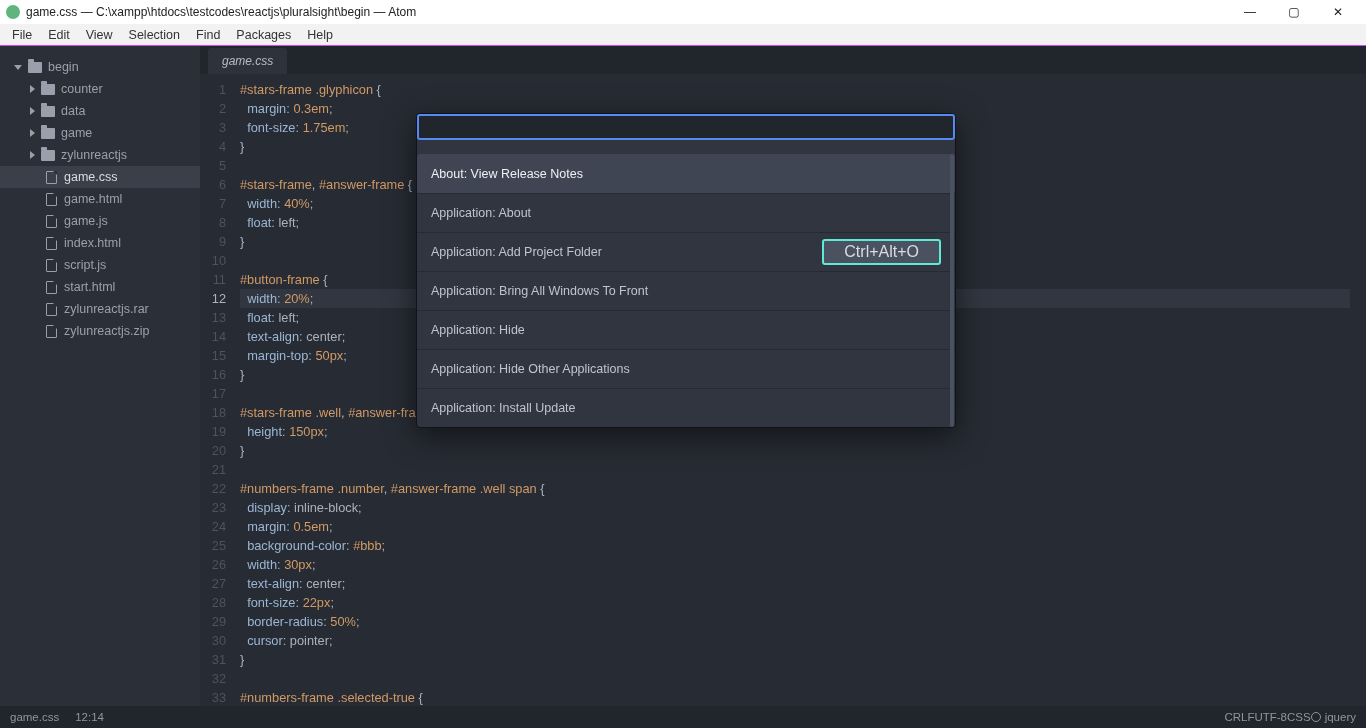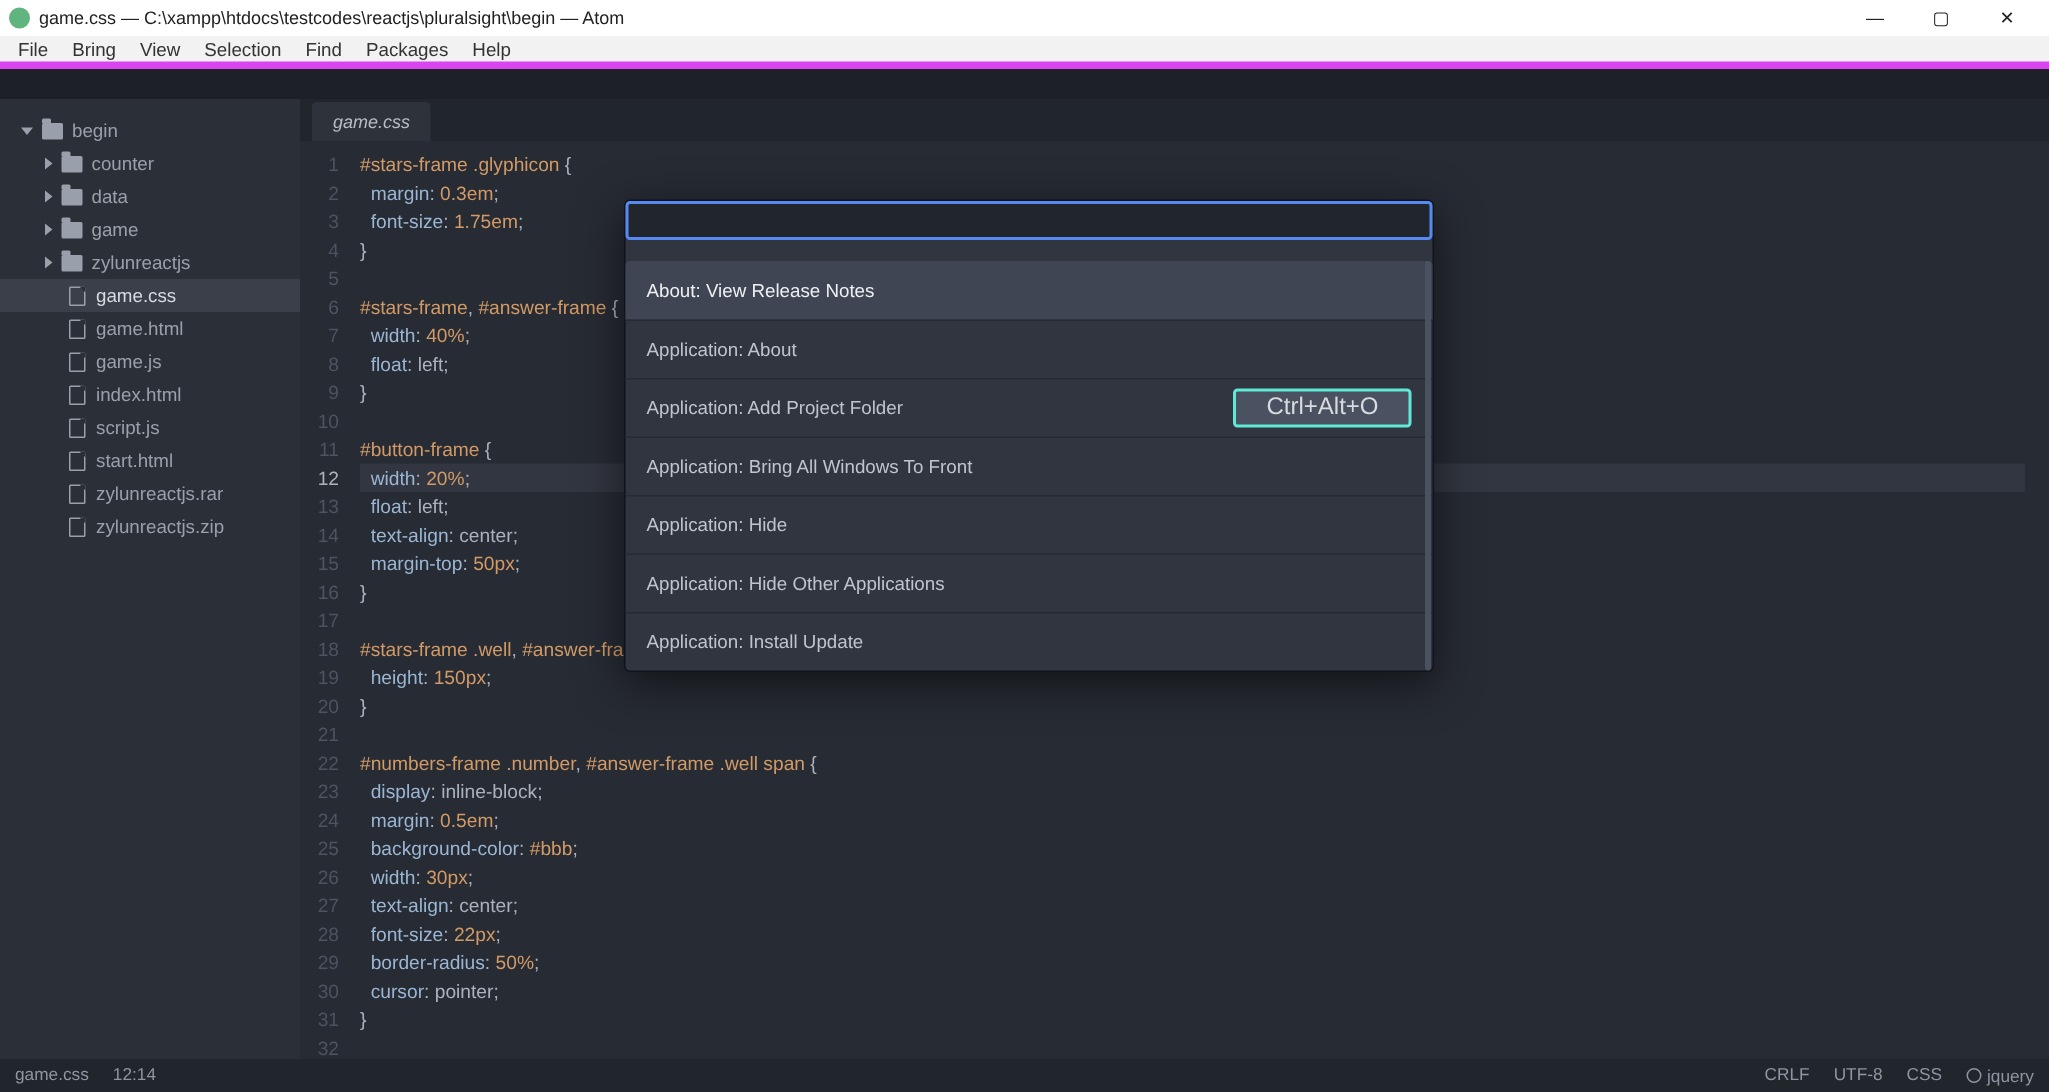--- a/index.html
+++ b/index.html
@@ -4,24 +4,24 @@
 <style>
   * { margin: 0; padding: 0; box-sizing: border-box; font-family: "Segoe UI", Arial, sans-serif; }
   html, body { width: 1366px; height: 728px; overflow: hidden; background: #1d2127; }
   
   .titlebar { height: 24px; background: #ffffff; display: flex; align-items: center; padding: 0 6px; font-size: 12px; color: #222; }
   .titlebar .atom-icon { width: 14px; height: 14px; border-radius: 50%; background: #5fb57d; margin-right: 6px; flex: none; }
   .titlebar .title { flex: none; text-align: center; }
   .titlebar .spacer { flex: 1; }
   .titlebar .winbtn { width: 44px; height: 24px; display: flex; align-items: center; justify-content: center; font-size: 12px; color: #222; }
   
-  .menubar { height: 22px; background: #f2f2f2; border-bottom: 5px solid #d946ef; display: flex; align-items: center; padding: 0 4px; }
+  .menubar { height: 22px; background: #f2f2f2; border-bottom: 1px solid #d946ef; display: flex; align-items: center; padding: 0 4px; }
   .menubar .item { padding: 0 8px; font-size: 12.5px; color: #333; line-height: 22px; }
   
-  .workspace { position: relative; display: flex; height: calc(728px - 24px - 22px - 22px); background: #6d28d9; margin-top: 20px; }
+  .workspace { position: relative; display: flex; height: calc(728px - 24px - 22px - 22px); background: #6d28d9; }
   
   .tree { width: 200px; background: #2b2f38; color: #9aa0ab; font-size: 12.5px; padding-top: 10px; overflow: hidden; }
   .tree .row { display: flex; align-items: center; height: 22px; padding-left: 14px; white-space: nowrap; }
   .tree .row.depth1 { padding-left: 30px; }
   .tree .row.depth2 { padding-left: 46px; }
   .tree .row.sel { background: #3a3f4a; color: #d8dbe0; }
   .tree .chev { display: inline-block; width: 0; height: 0; border-style: solid; border-width: 4px 0 4px 5px; border-color: transparent transparent transparent #9aa0ab; margin-right: 6px; }
   .tree .chev.open { border-width: 5px 4px 0 4px; border-color: #9aa0ab transparent transparent transparent; }
   .tree .folder { width: 14px; height: 11px; background: #9aa0ab; margin-right: 6px; position: relative; border-radius: 1px; }
   .tree .folder::before { content: ""; position: absolute; top: -3px; left: 0; width: 6px; height: 3px; background: #9aa0ab; border-radius: 1px 1px 0 0; }
@@ -40,21 +40,21 @@
   .tok-cls { color: #d19a66; }
   .tok-prop { color: #9bb6d4; }
   .tok-num { color: #d19a66; }
   .tok-punc { color: #abb2bf; }
   .tok-colon { color: #abb2bf; }
   .codeline { height: 19px; white-space: pre; }
   .cursor-line { background: rgba(90,97,112,0.22); }
   
   .status { position: absolute; bottom: 0; left: 0; right: 0; height: 22px; background: #21252c; color: #8f95a1; font-size: 11.5px; display: flex; align-items: center; padding: 0 10px; }
   .status .left { display: flex; gap: 16px; }
-  .status .right { margin-left: auto; display: flex; gap: 16px; align-items:center; }
+  .status .right { margin-left: auto; display: flex; align-items:center; }
   .branch-ico { display:inline-block; width:10px; height:10px; border:1px solid #8f95a1; border-radius:50%; margin-right:4px; position:relative; top:1px; }
   
   .palette { position: absolute; top: 67px; left: 416px; width: 540px; background: #303540; border: 1px solid #10131a; border-radius: 4px; box-shadow: 0 8px 30px rgba(0,0,0,0.55); padding: 0; z-index: 50; }
   .palette .search { margin: 0; border: 2px solid #568af2; background: #21252c; height: 26px; border-radius: 3px; display:flex; align-items:center; padding:0 6px; }
   .palette .search input { background: transparent; border: none; outline: none; color: #ddd; font-size: 12.5px; width: 100%; }
   .palette .list { margin-top: 14px; display: flex; flex-direction: column; position:relative; }
   .palette .list::after { content:""; position:absolute; right:1px; top:0; bottom:0; width:4px; background:#4a5160; border-radius:2px; }
   .palette .pi { height: 39px; display: flex; align-items: center; padding: 0 14px; color: #bfc5cf; font-size: 12.5px; border-top: 1px solid #262a33; }
   .palette .pi.first { border-top:none; border-radius:3px 3px 0 0; }
   .palette .pi.sel { background: #3f4552; color: #eef0f3; }
@@ -68,21 +68,21 @@
   <div class="atom-icon"></div>
   <div class="title">game.css — C:\xampp\htdocs\testcodes\reactjs\pluralsight\begin — Atom</div>
   <div class="spacer"></div>
   <div class="winbtn">—</div>
   <div class="winbtn">▢</div>
   <div class="winbtn">✕</div>
 </div>
 
 <div class="menubar" id="menubar">
     <div class="item">File</div>
-    <div class="item">Bring</div>
+    <div class="item">Edit</div>
     <div class="item">View</div>
     <div class="item">Selection</div>
     <div class="item">Find</div>
     <div class="item">Packages</div>
     <div class="item">Help</div>
   </div>
 
 <div class="workspace">
 
   <div class="tree">

